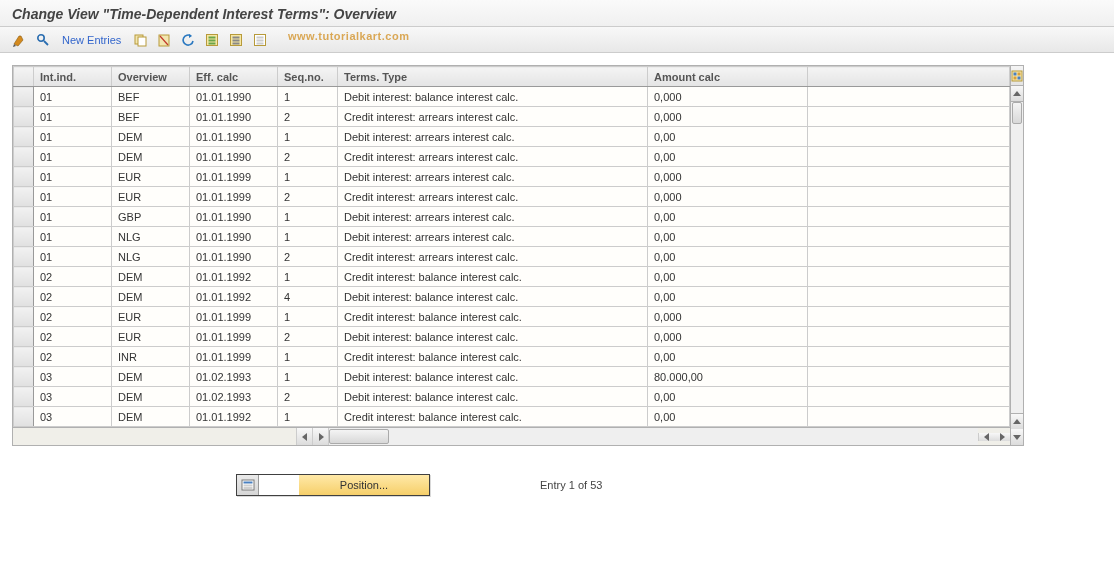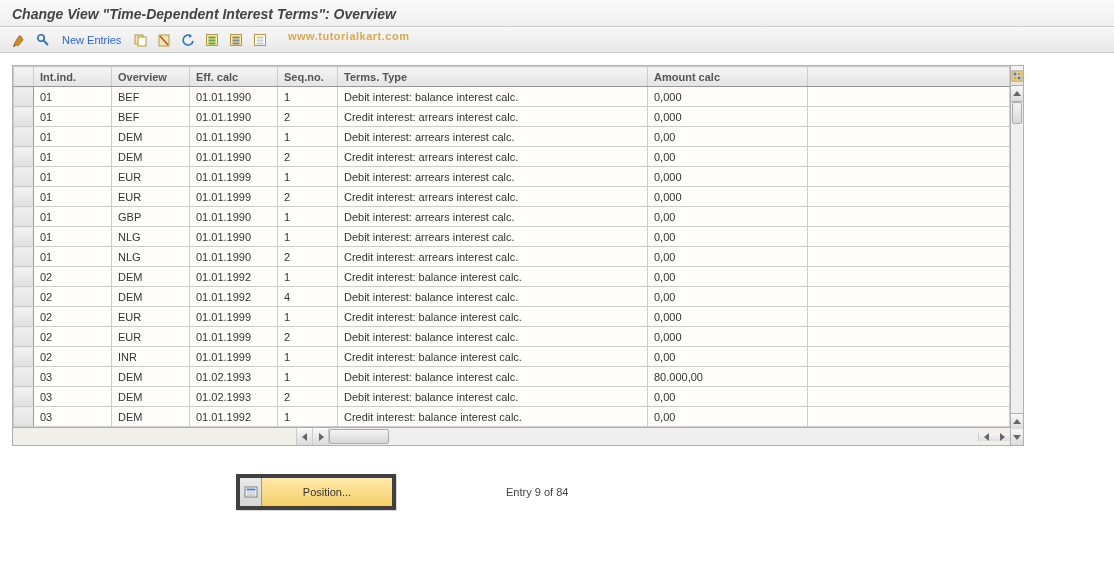--- a/index.html
+++ b/index.html
@@ -180,23 +180,24 @@
   .footer {
     margin-top: 28px;
     display: flex;
     align-items: center;
     gap: 110px;
     padding-left: 224px;
   }
   .pos-group {
     display:flex;
     align-items:stretch;
-    height: 36px;
-    border: 4px solid #404040;
+    height: 22px;
+    border: 1px solid #404040;
     box-shadow: 1px 1px 0 rgba(0,0,0,0.15);
+    gap: 40px;
   }
   .pos-icon-cell {
     width: 22px;
     background: linear-gradient(#eaeaea,#d6d6d6);
     border-right: 1px solid #999;
     display:flex;align-items:center;justify-content:center;
   }
   .pos-btn {
     width: 130px;
     background: linear-gradient(#ffe9a8,#f6cf6a);
@@ -537,15 +538,15 @@
       <div class="pos-icon-cell">
         <svg width="14" height="14">
             <rect x="1" y="2" width="12" height="10" fill="#fff" stroke="#7a7a7a"></rect>
             <rect x="2.5" y="3.5" width="9" height="2" fill="#4a80c0"></rect>
             <rect x="2.5" y="6.5" width="9" height="2" fill="#cfcfcf"></rect>
             <rect x="2.5" y="9" width="9" height="2" fill="#cfcfcf"></rect>
           </svg>
       </div>
       <button class="pos-btn">Position...</button>
     </div>
-    <div class="entry-info">Entry 9 of 84</div>
+    <div class="entry-info">Entry 1 of 53</div>
   </div>
 </div>
 
 </body></html>

